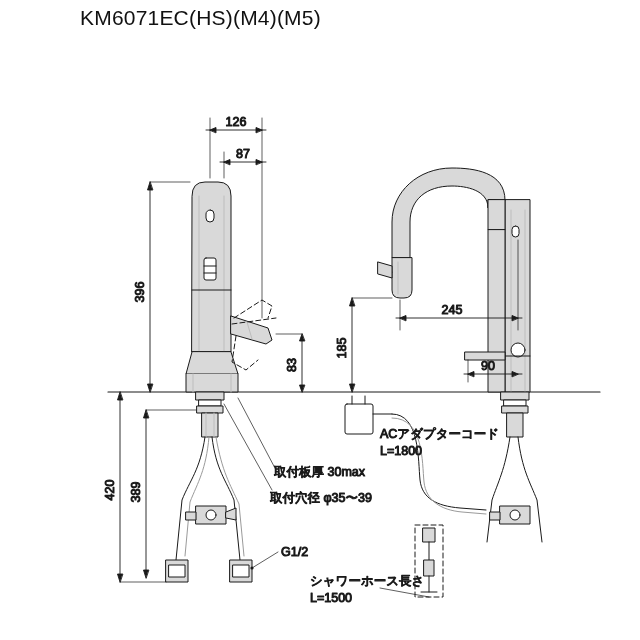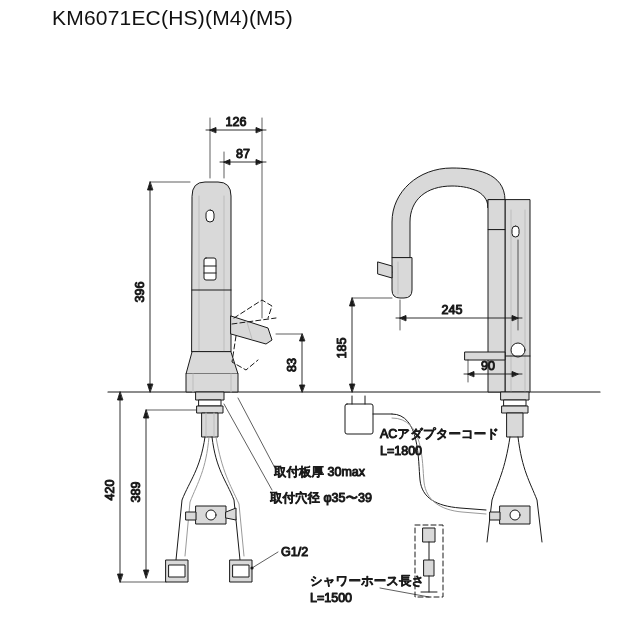--- a/index.html
+++ b/index.html
@@ -15,21 +15,21 @@
     position: relative;
     overflow: hidden;
   }
   #stage {
     position: relative;
     width: 640px;
     height: 640px;
   }
   #title {
     position: absolute;
-    left: 52px;
+    left: 80px;
     top: 6px;
     font-size: 21px;
     letter-spacing: 0.2px;
     color: #111;
     white-space: nowrap;
   }
   svg#drawing {
     position: absolute;
     left: 0;
     top: 0;

